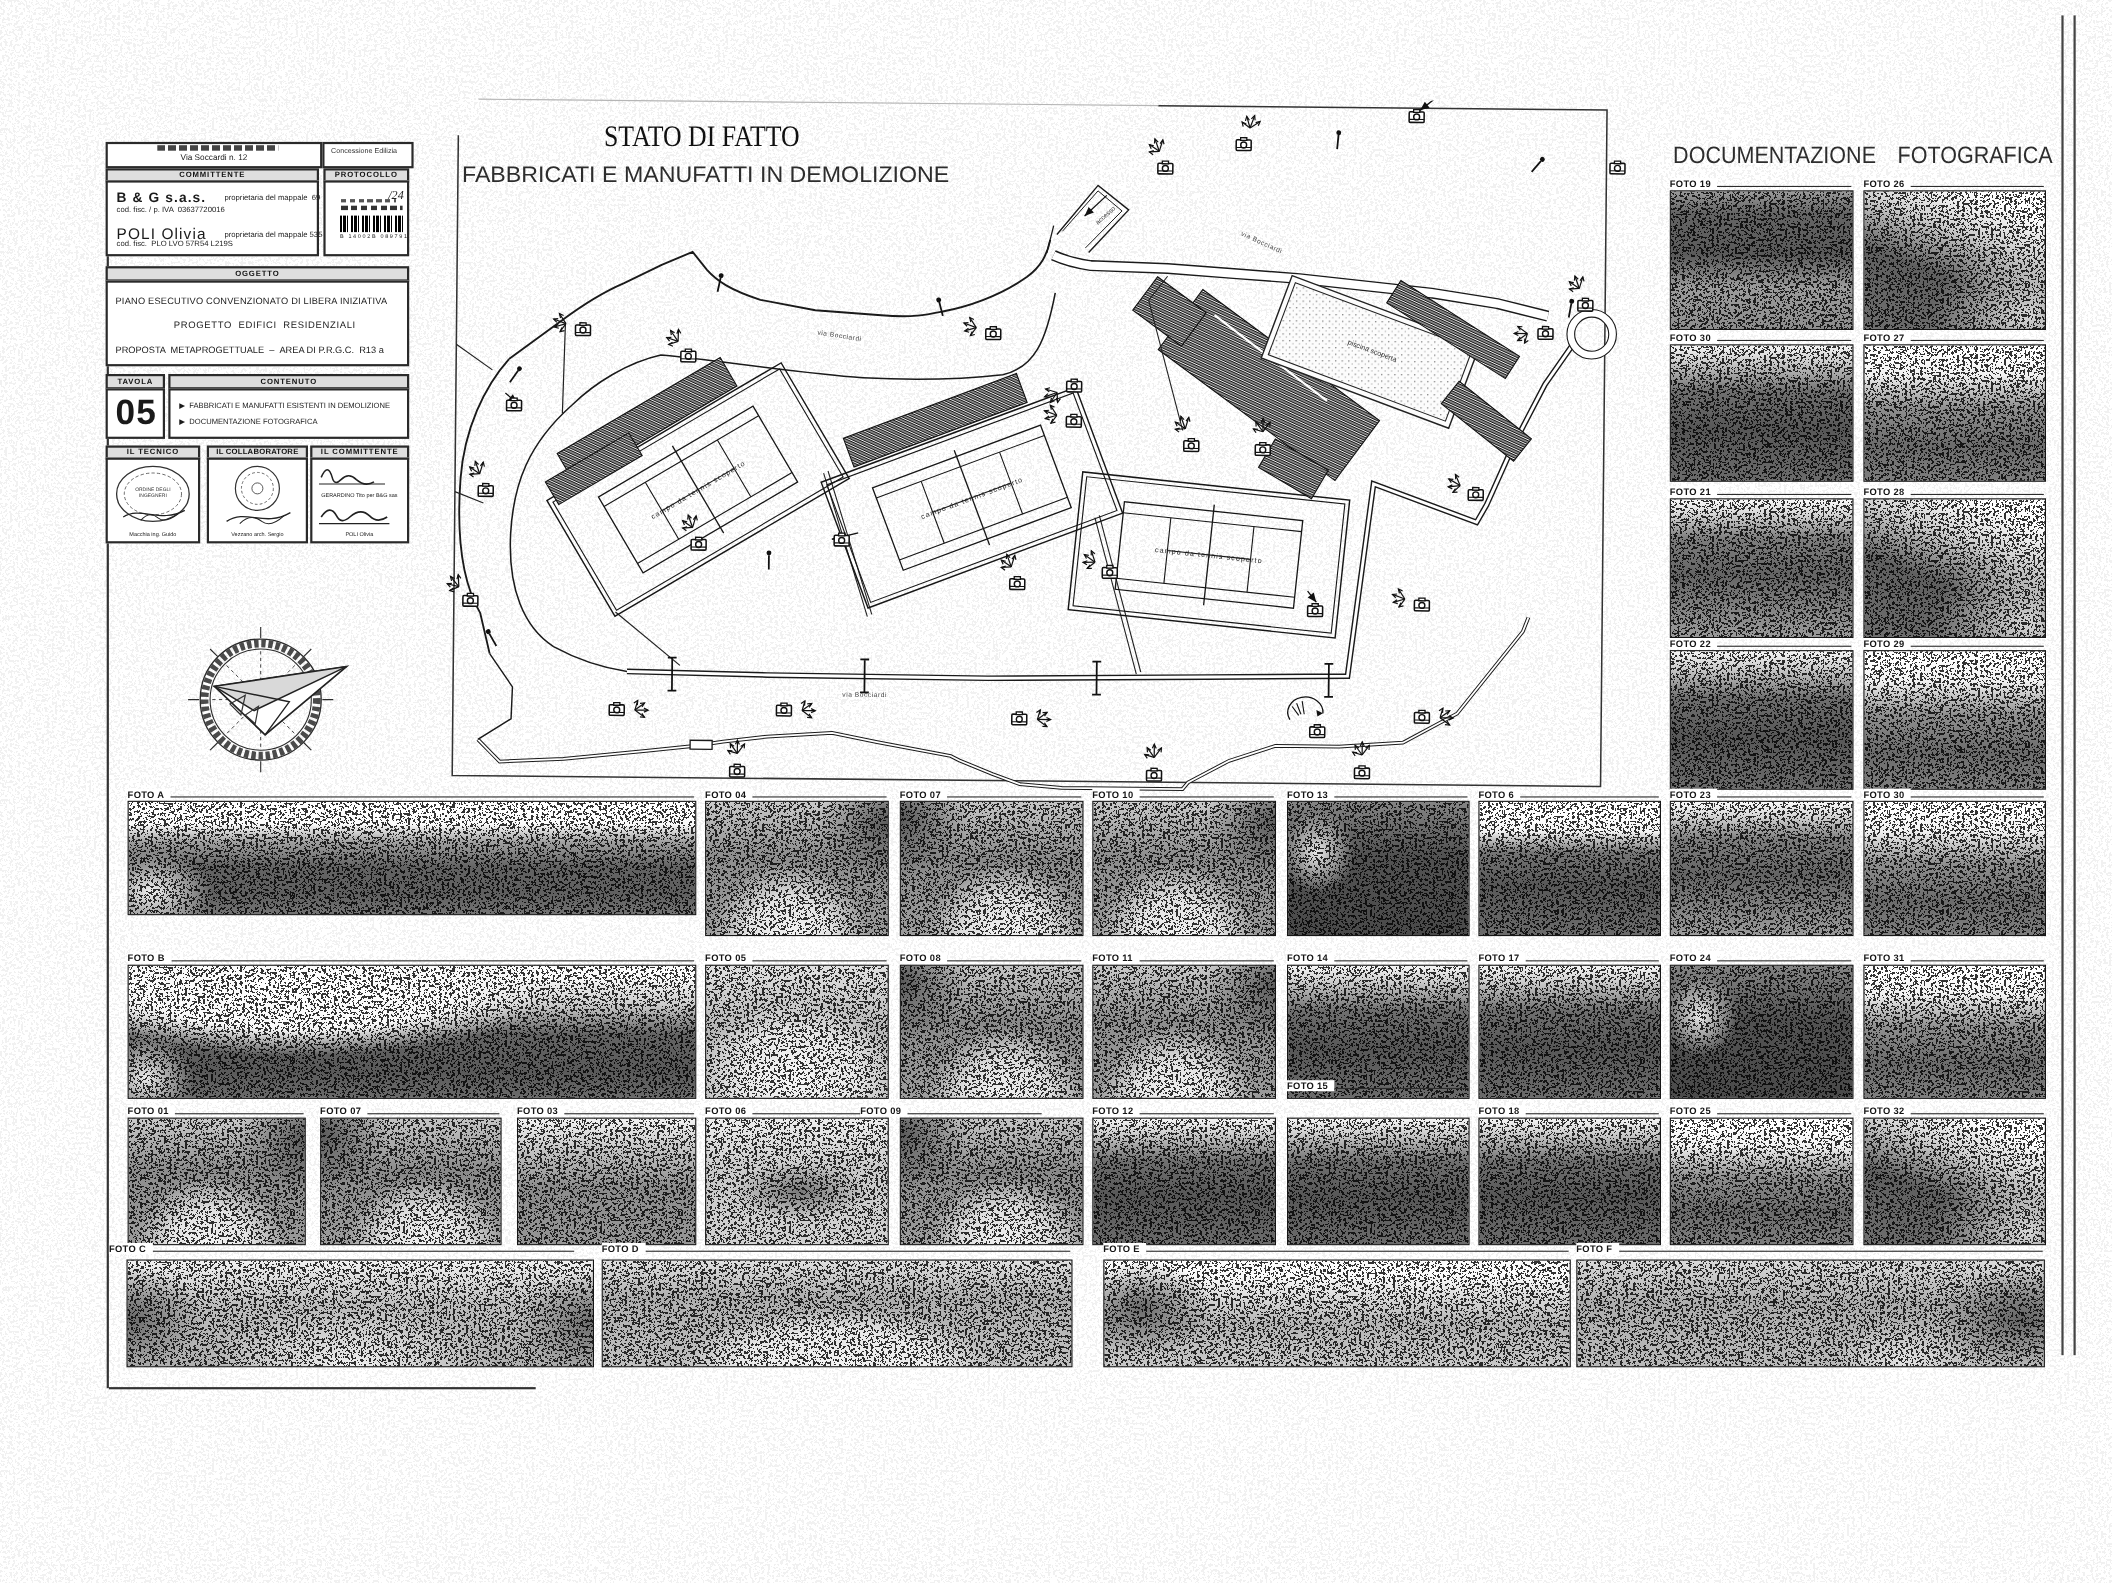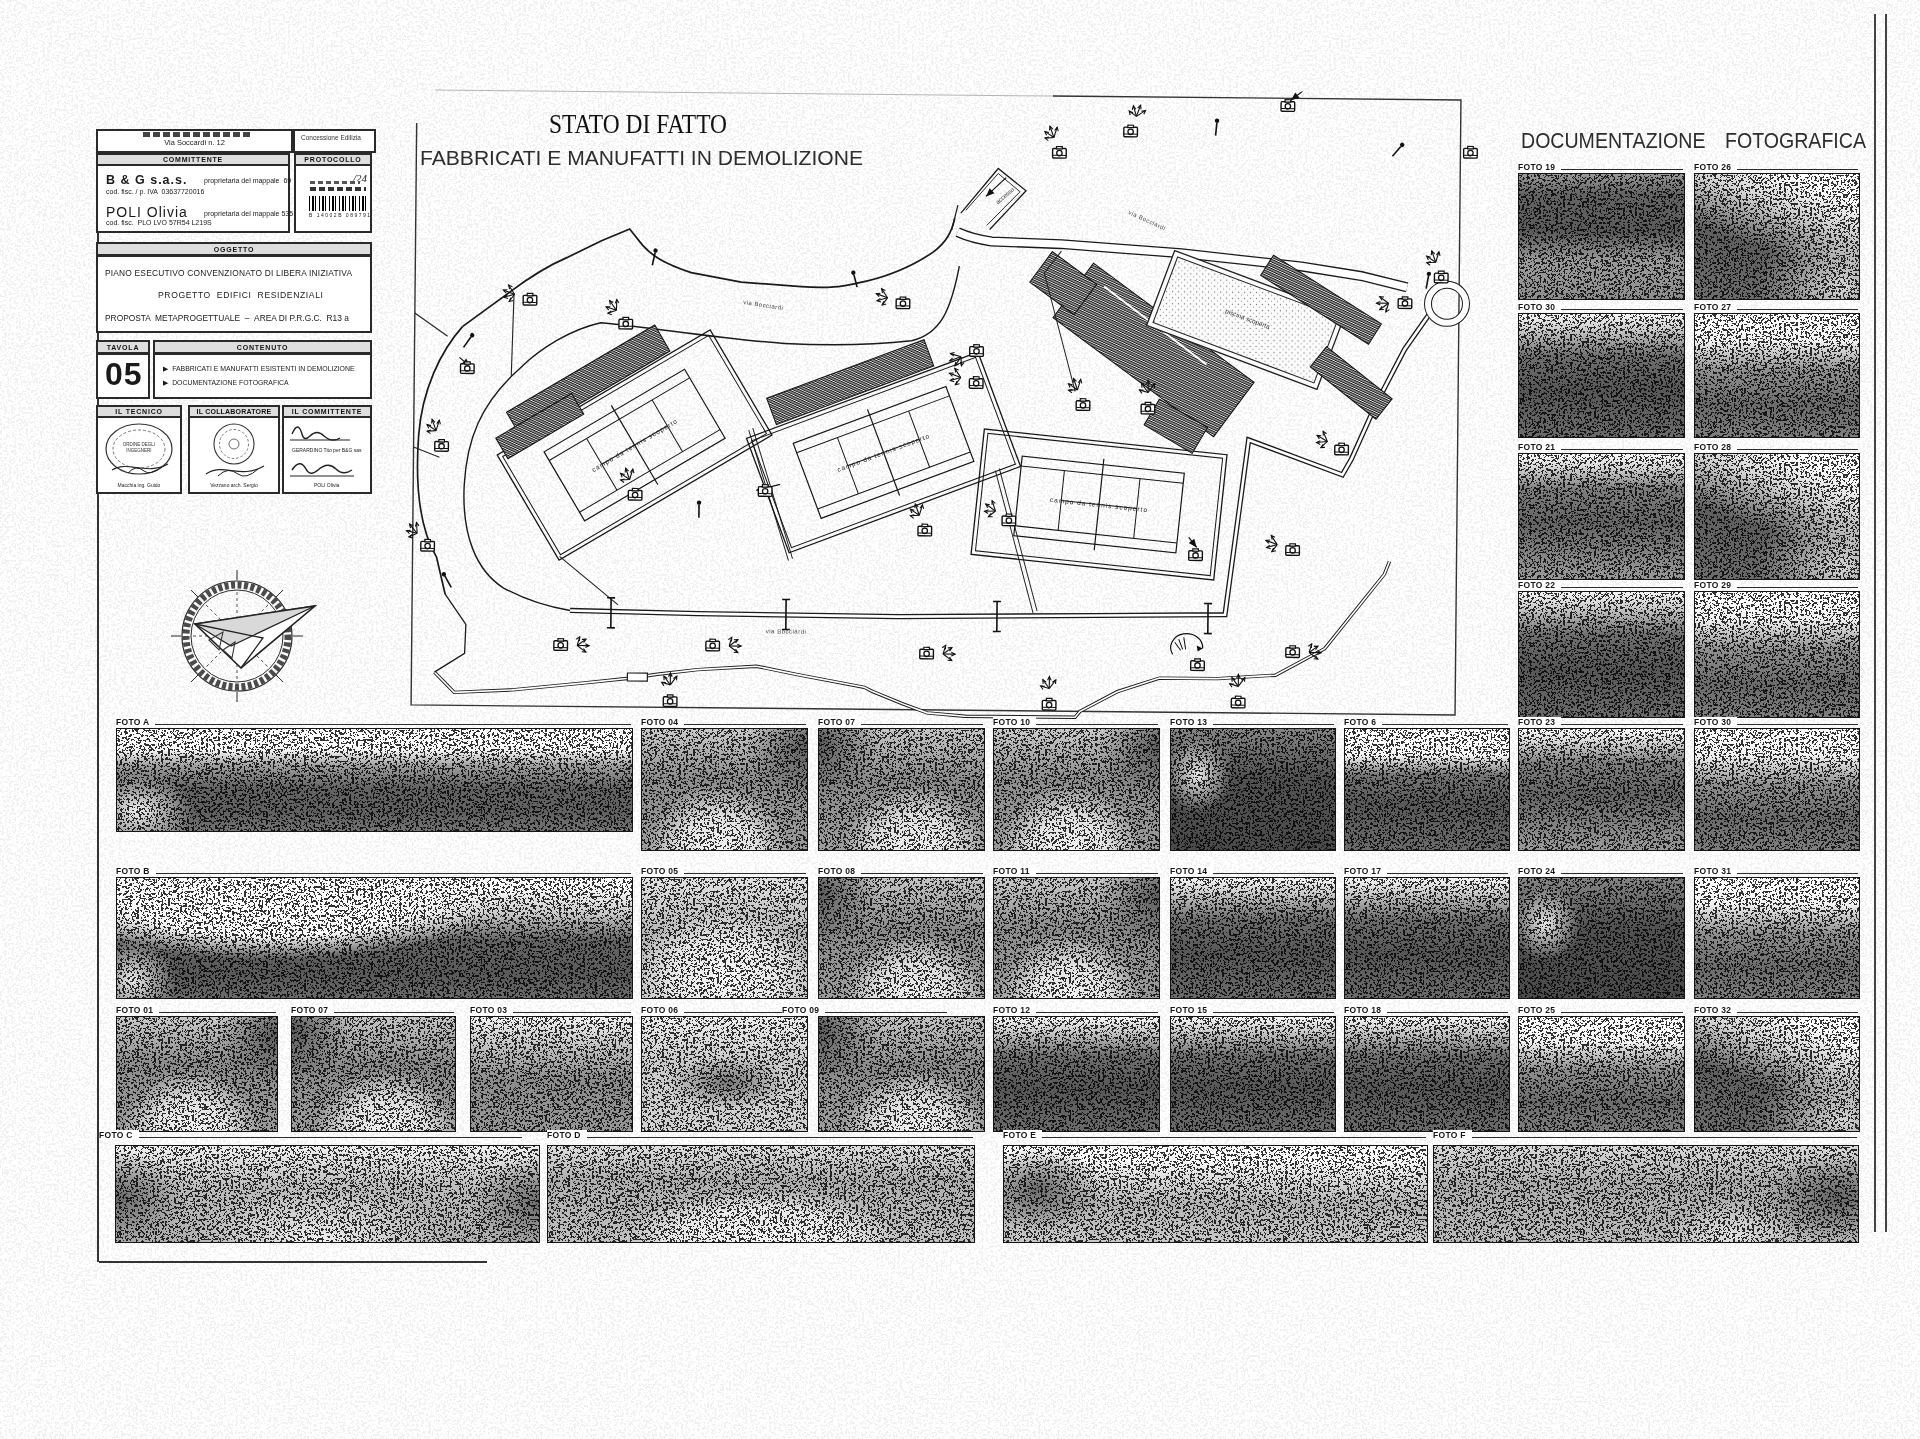--- a/index.html
+++ b/index.html
@@ -806,21 +806,21 @@
     <i class="nz"></i>
   </div>
 <div class="lb" style="left:782px;top:1005px;width:165px"><span>FOTO 09</span></div>
 <div class="ph" style="left:818px;top:1016px;width:165px;height:114px;background:radial-gradient(62% 82% at 58% 104%,#f3f3f3 0,#dedede 40%,rgba(0,0,0,0) 70%),radial-gradient(58% 64% at -2% 12%,#545454 0,rgba(0,0,0,0) 68%),linear-gradient(180deg,#c6c6c6,#8a8a8a 42%,#9d9d9d)">
     <i class="nz"></i>
   </div>
 <div class="lb" style="left:993px;top:1005px;width:165px"><span>FOTO 12</span></div>
 <div class="ph" style="left:993px;top:1016px;width:165px;height:114px;background:linear-gradient(180deg,#f6f6f6,#cdcdcd 12%,#6f6f6f 34%,#575757 62%,#6b6b6b 100%)">
     <i class="nz"></i>
   </div>
-<div class="lb" style="left:1170px;top:1005px;width:164px"><span>FOTO 15</span></div>
+<div class="lb" style="left:1170px;top:982px;width:164px"><span>FOTO 15</span></div>
 <div class="ph" style="left:1170px;top:1016px;width:164px;height:114px;background:linear-gradient(180deg,#f6f6f6,#cdcdcd 12%,#6f6f6f 34%,#575757 62%,#6b6b6b 100%)">
     <i class="nz"></i>
   </div>
 <div class="lb" style="left:1344px;top:1005px;width:164px"><span>FOTO 18</span></div>
 <div class="ph" style="left:1344px;top:1016px;width:164px;height:114px;background:linear-gradient(180deg,#f6f6f6,#cdcdcd 12%,#6f6f6f 34%,#575757 62%,#6b6b6b 100%)">
     <i class="nz"></i>
   </div>
 <div class="lb" style="left:1518px;top:1005px;width:165px"><span>FOTO 25</span></div>
 <div class="ph" style="left:1518px;top:1016px;width:165px;height:114px;background:linear-gradient(180deg,#ffffff 6%,#f1f1f1 22%,#8f8f8f 46%,#6b6b6b 74%,#7e7e7e 100%)">
     <i class="nz"></i>

